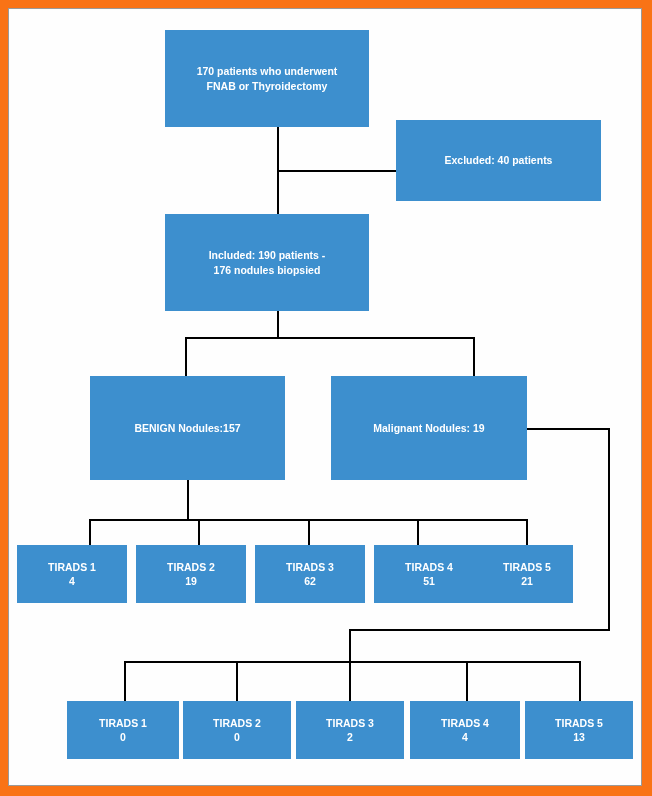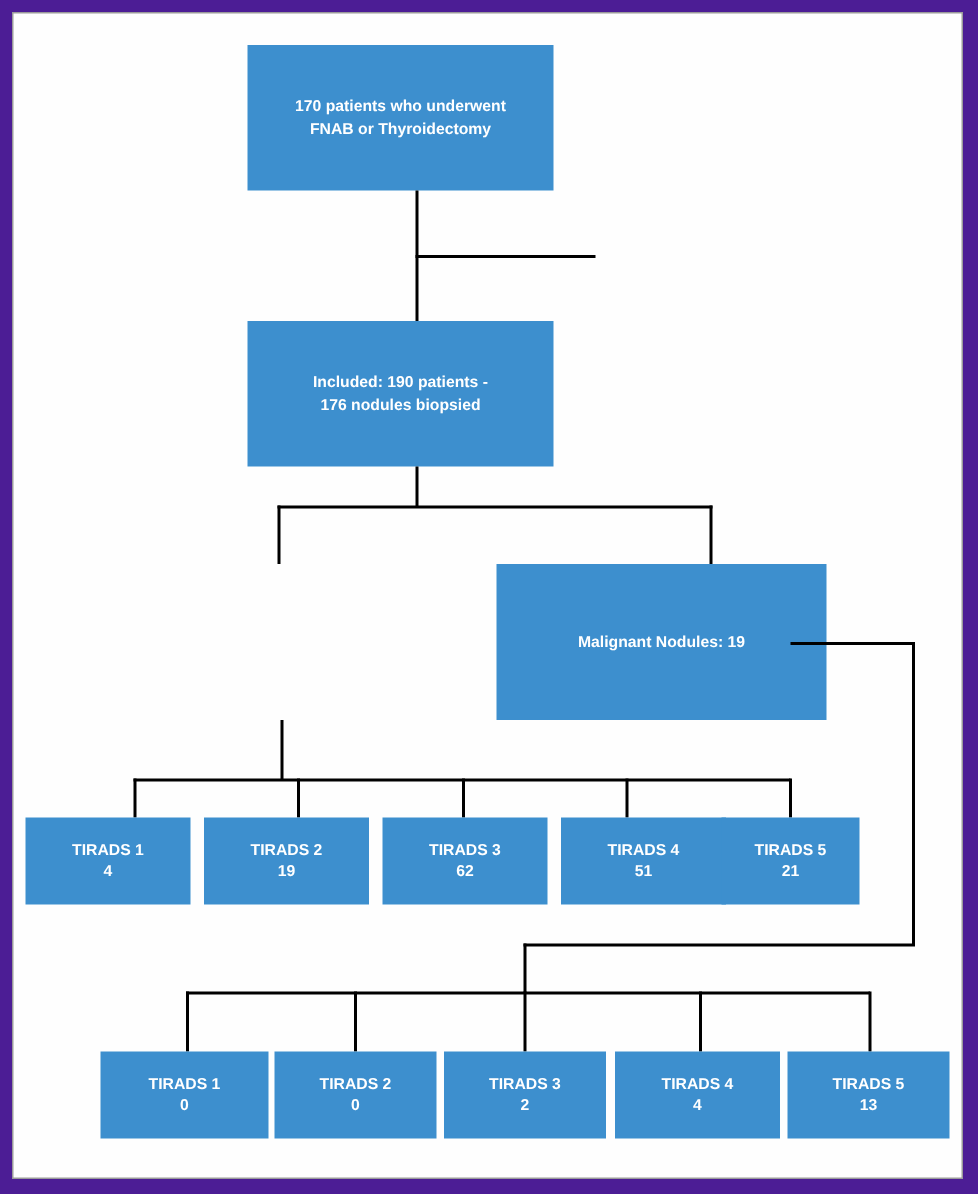--- a/index.html
+++ b/index.html
@@ -7,21 +7,21 @@
     padding: 0;
     background: #ffffff;
   }
   body {
     font-family: "Liberation Sans", sans-serif;
   }
   #canvas {
     position: relative;
     width: 652px;
     height: 796px;
-    background: #4c1d95;
+    background: #f97316;
     overflow: hidden;
   }
   .frame {
     position: absolute;
     left: 8px;
     top: 8px;
     width: 634px;
     height: 778px;
     border: 1px solid #9a9a9a;
     box-sizing: border-box;
@@ -55,32 +55,34 @@
 <div id="canvas">
   <div class="frame"></div>
 
   <div class="node" style="left:165px; top:30px; width:204px; height:97px;">170 patients who underwent
 FNAB or Thyroidectomy</div>
 
   <div class="line v" style="left:277px; top:127px; width:2px; height:87px;"></div>
 
   <div class="line h" style="left:277px; top:170px; width:120px; height:2px;"></div>
 
+  <div class="node" style="left:396px; top:120px; width:205px; height:81px;">Excluded: 40 patients</div>
 
   <div class="node" style="left:165px; top:214px; width:204px; height:97px;">Included: 190 patients -
 176 nodules biopsied</div>
 
   <div class="line v" style="left:277px; top:311px; width:2px; height:27px;"></div>
 
   <div class="line h" style="left:185px; top:337px; width:290px; height:2px;"></div>
   <div class="line v" style="left:185px; top:337px; width:2px; height:39px;"></div>
   <div class="line v" style="left:473px; top:337px; width:2px; height:39px;"></div>
 
+  <div class="node" style="left:90px; top:376px; width:195px; height:104px;">BENIGN Nodules:157</div>
 
-  <div class="node" style="left:331px; top:376px; width:220px; height:104px;">Malignant Nodules: 19</div>
+  <div class="node" style="left:331px; top:376px; width:196px; height:104px;">Malignant Nodules: 19</div>
 
   <div class="line v" style="left:187px; top:480px; width:2px; height:40px;"></div>
   <div class="line h" style="left:89px; top:519px; width:438px; height:2px;"></div>
   <div class="line v" style="left:89px; top:519px; width:2px; height:26px;"></div>
   <div class="line v" style="left:198px; top:519px; width:2px; height:26px;"></div>
   <div class="line v" style="left:308px; top:519px; width:2px; height:26px;"></div>
   <div class="line v" style="left:417px; top:519px; width:2px; height:26px;"></div>
   <div class="line v" style="left:526px; top:519px; width:2px; height:26px;"></div>
 
   <div class="node" style="left:17px; top:545px; width:110px; height:58px;">TIRADS 1

